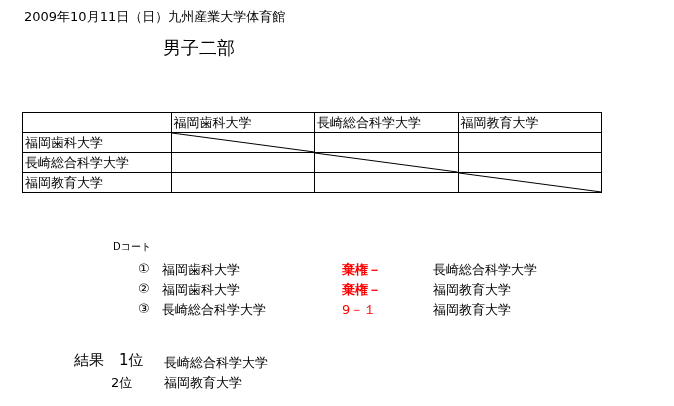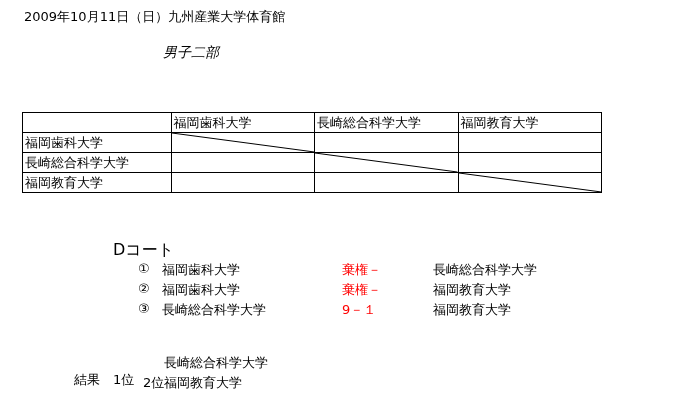--- a/index.html
+++ b/index.html
@@ -19,24 +19,23 @@
   .header-date {
     position: absolute;
     left: 24px;
     top: 8px;
     font-size: 13px;
     white-space: nowrap;
   }
   .division-title {
     position: absolute;
     left: 163px;
-    top: 44px;
-    font-size: 14px;
-    white-space: nowrap;
-    font-style: italic;
+    top: 36px;
+    font-size: 18px;
+    white-space: nowrap;
   }
 
   
   .matrix {
     position: absolute;
     left: 22px;
     top: 112px;
     width: 580px;
     border-collapse: collapse;
     table-layout: fixed;
@@ -62,21 +61,21 @@
     left: 0; top: 0;
     width: 100%; height: 100%;
     display: block;
   }
 
   
   .court-label {
     position: absolute;
     left: 113px;
     top: 240px;
-    font-size: 16px;
+    font-size: 10px;
     white-space: nowrap;
   }
   .match-row {
     position: absolute;
     left: 138px;
     height: 18px;
     font-size: 13px;
     white-space: nowrap;
   }
   .match-num {
@@ -89,46 +88,45 @@
     left: 24px;
     width: 180px;
   }
   .match-score {
     position: absolute;
     left: 204px;
     width: 90px;
     color: #ff0000;
     text-align: left;
   }
-  .match-score.bold { font-weight: normal; }
+  .match-score.bold { font-weight: bold; }
   .match-team2 {
     position: absolute;
     left: 295px;
     width: 220px;
   }
 
   
   .result-label {
     position: absolute;
     left: 74px;
-    top: 371px;
-    font-size: 13px;
+    top: 351px;
+    font-size: 15px;
     white-space: nowrap;
   }
   .result-row {
     position: absolute;
     height: 18px;
     font-size: 13px;
     white-space: nowrap;
   }
   .result-rank {
     position: absolute;
     left: 111px;
     width: 50px;
-    margin-left: 32px;
   }
   .result-team {
     position: absolute;
     left: 164px;
     width: 240px;
   }
 </style>
 </head>
 <body>
 

